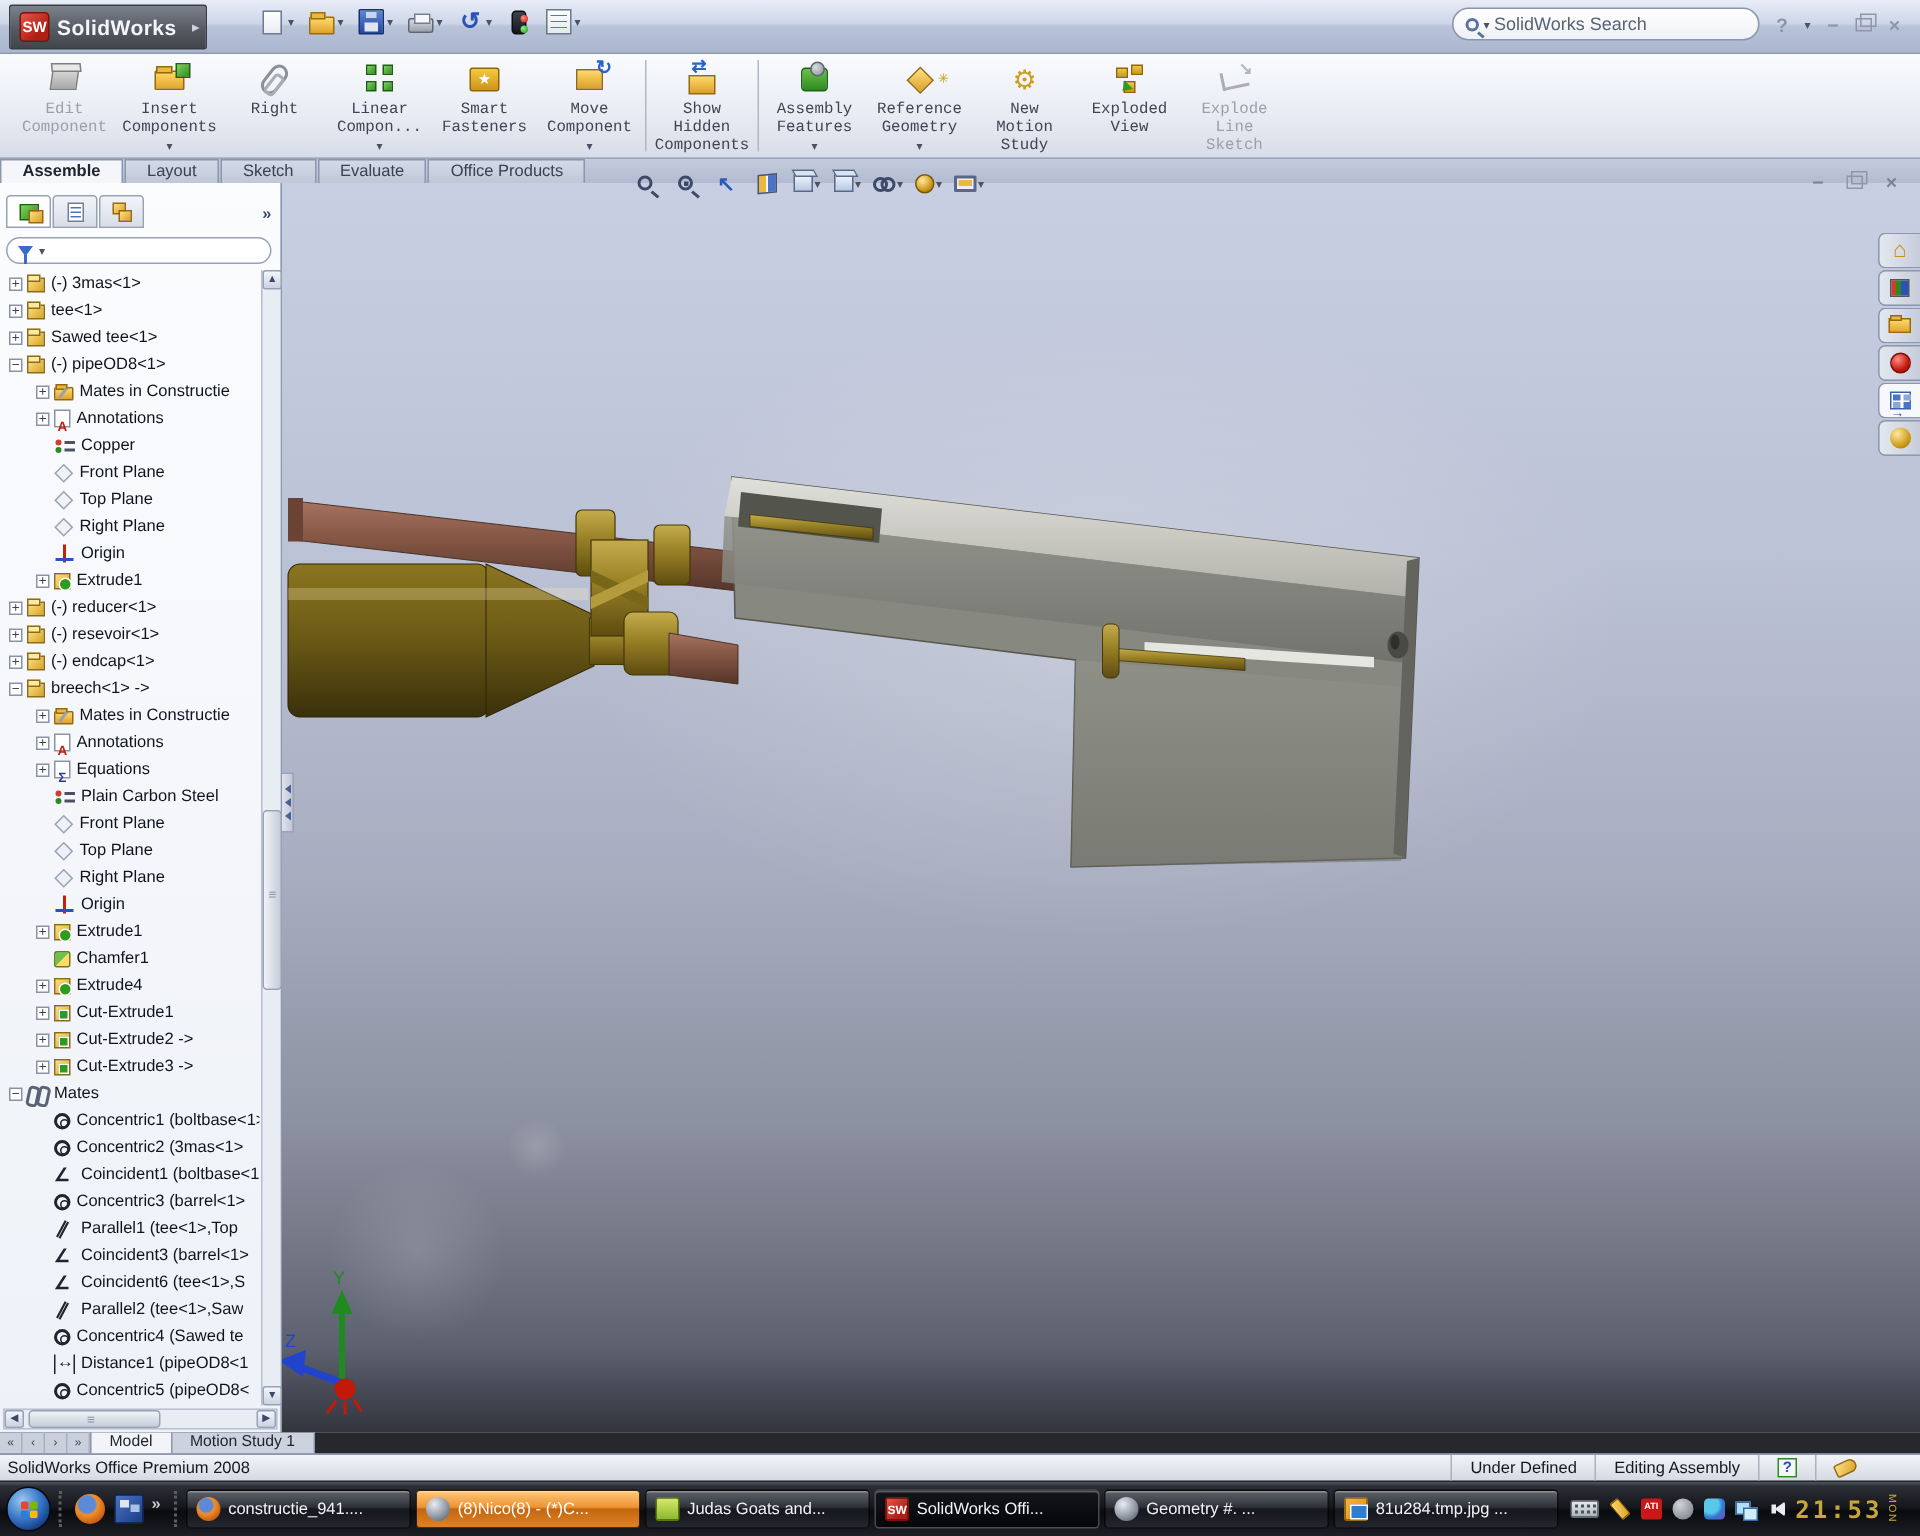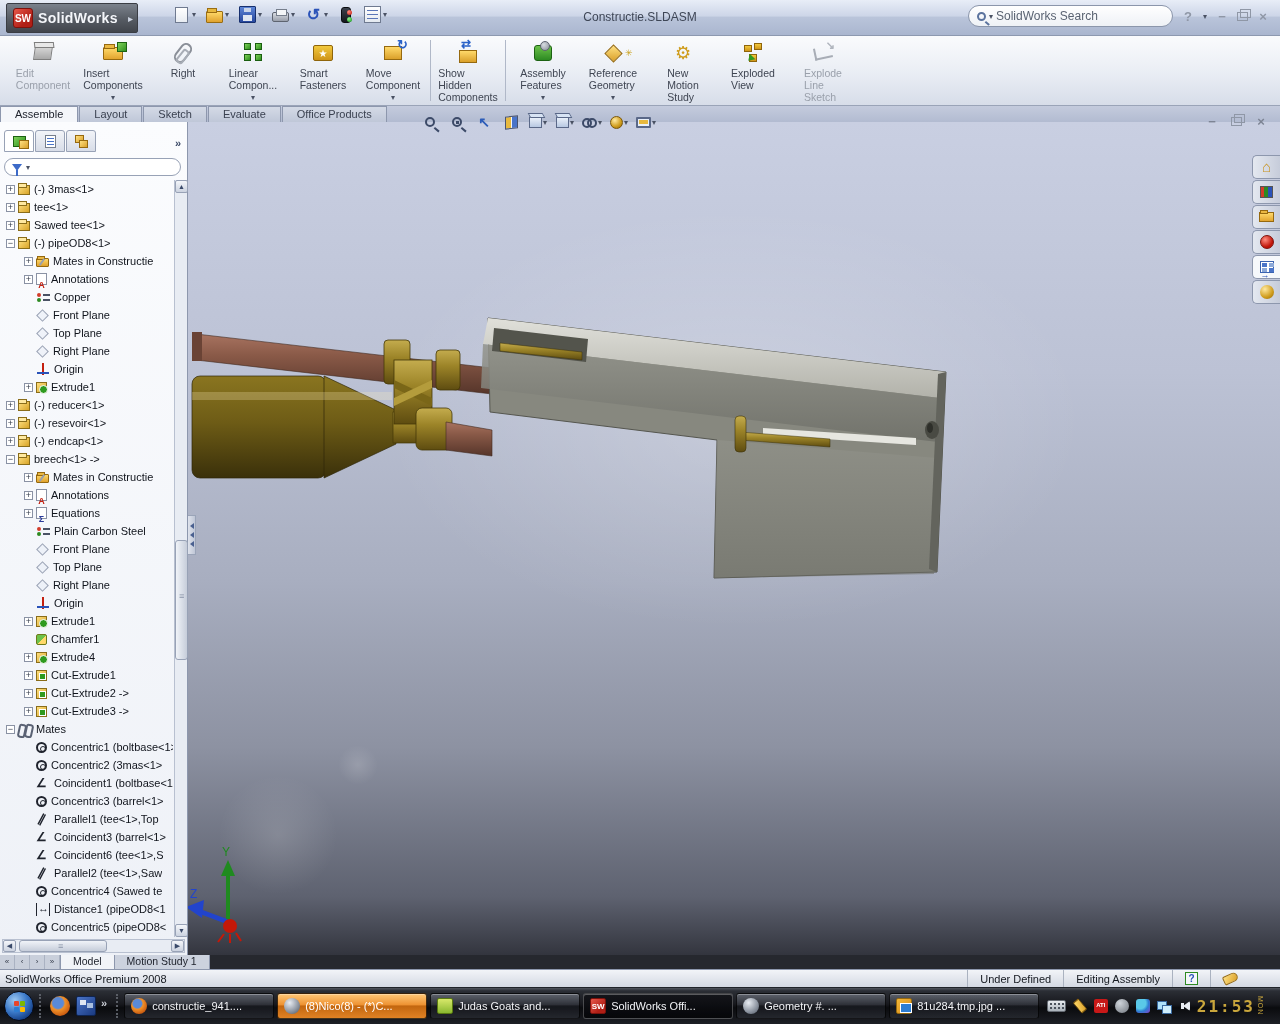--- a/index.html
+++ b/index.html
@@ -49,21 +49,21 @@
   .restore-glyph::before { content:""; position:absolute; left:2px; top:-4px; width:9px; height:7px; border:1px solid #8f97a6; }
 
   
   #cmdbar { position:absolute; left:0; top:36px; width:1280px; height:70px;
     background:linear-gradient(180deg,#fafbfd 0%,#e9edf4 55%,#d7dde9 100%);
     border-bottom:1px solid #9aa4b8; display:flex; align-items:stretch; padding-left:8px; }
   #ds-watermark { position:absolute; right:18px; top:2px; font-family:"DejaVu Serif",serif; font-style:italic;
     font-size:62px; font-weight:bold; color:rgba(120,132,158,0.22); pointer-events:none; }
   .cmdbtn { width:70px; padding-top:4px; display:flex; flex-direction:column; align-items:center; gap:1px; }
   .cmdbtn .cic { height:26px; display:flex; align-items:center; justify-content:center; }
-  .cmd-label { font-size:10.5px; color:#3f4552; line-height:12px; white-space:pre-line; }
+  .cmd-label { font-size:10.5px; color:#3f4552; text-align:center; line-height:12px; white-space:pre-line;font-family:Liberation Mono, monospace; }
   .cmdbtn.disabled .cmd-label { color:#9aa0ab; }
   .cmd-caret { font-size:8px; color:#4a5264; margin-top:1px; }
   .vsep { width:1px; background:#b0b8c8; margin:4px 2px; }
   .ci { position:relative; display:inline-block; }
   .ci-cube-gray { width:18px; height:14px; background:linear-gradient(180deg,#d8d8d8,#a8a8a8); border:1px solid #7e7e7e; transform:skewX(-8deg); }
   .ci-cube-gray::before { content:""; position:absolute; left:-2px; top:-5px; width:18px; height:4px; background:#e8e8e8; border:1px solid #7e7e7e; transform:skewX(14deg); }
   .ci-folder-gold { width:20px; height:13px; background:linear-gradient(180deg,#ffd96a,#e2a52f); border:1px solid #96690f; border-radius:1px; }
   .ci-folder-gold::before { content:""; position:absolute; left:0; top:-4px; width:9px; height:3px; background:#eab842; border:1px solid #96690f; }
   .ci-greencube { position:absolute; right:-5px; top:-6px; width:10px; height:10px; background:linear-gradient(135deg,#7fd25a,#2f8f1f); border:1px solid #1c6212; }
   .ci-clip { width:12px; height:22px; border:2px solid #8a8f98; border-radius:6px; transform:rotate(38deg); }
@@ -88,21 +88,21 @@
   .ci-expl i:nth-child(3){left:7px;top:12px;width:8px;height:8px}
   .ci-expl::after { content:""; position:absolute; left:3px; top:13px; border:4px solid transparent; border-top:6px solid #2f9a1f; transform:rotate(45deg); }
   .ci-sketchline { width:22px; height:20px; }
   .ci-sketchline::before { content:""; position:absolute; left:2px; top:4px; width:16px; height:10px; border-left:2px solid #a8adb6; border-bottom:2px solid #a8adb6; transform:rotate(-12deg); }
   .ci-sketchline::after { content:"↘"; position:absolute; right:-1px; top:-4px; color:#b0b5be; font-size:11px; font-weight:bold; }
 
   
   #tabrow { position:absolute; left:0; top:106px; width:1280px; height:16px; background:linear-gradient(180deg,#c4cbdd,#b2bbd1); }
   .rtab { position:relative; float:left; height:16px; padding:0 14px; font-size:11px; color:#3a4150; line-height:15px;
     background:linear-gradient(180deg,#d4dae6,#bfc7d8); border:1px solid #8d97ad; border-bottom:none; margin-right:1px; }
-  .rtab.active { background:#f4f6fa; font-weight:normal; color:#20242e; }
+  .rtab.active { background:#f4f6fa; font-weight:bold; color:#20242e; }
 
   
   #main { position:absolute; left:0; top:122px; width:1280px; height:833px; }
 
   
   #viewport { position:absolute; left:188px; top:0; width:1092px; height:833px; overflow:hidden;
     background:linear-gradient(180deg,#c9cfe2 0%,#bcc2d5 30%,#a8aec0 55%,#8d92a2 75%,#5e6270 93%,#33353e 100%); }
   #viewport::before { content:""; position:absolute; left:15%; top:8%; width:70%; height:55%;
     background:radial-gradient(ellipse at center,rgba(255,255,255,0.22),rgba(255,255,255,0) 65%); }
   .flare { position:absolute; border-radius:50%; background:radial-gradient(circle,rgba(255,255,255,0.14),rgba(255,255,255,0) 70%); }
@@ -305,21 +305,20 @@
           <span class="caret">▾</span>
         </span>
       <span class="qbtn">
           <span class="ic16 i-traffic"></span>
         </span>
       <span class="qbtn">
           <span class="ic16 i-options"></span>
           <span class="caret">▾</span>
         </span>
     </div>
-    <div id="doc-title">Constructie.SLDASM</div>
     <div id="search-zone">
       <div id="search-pill">
         <span class="mag"></span>
         <span class="caret">▾</span>
         <span id="search-text">SolidWorks Search</span>
       </div>
       <span class="winbtn">?</span>
       <span class="caret">▾</span>
       <span class="winbtn">−</span>
       <span class="restore-glyph"></span>

